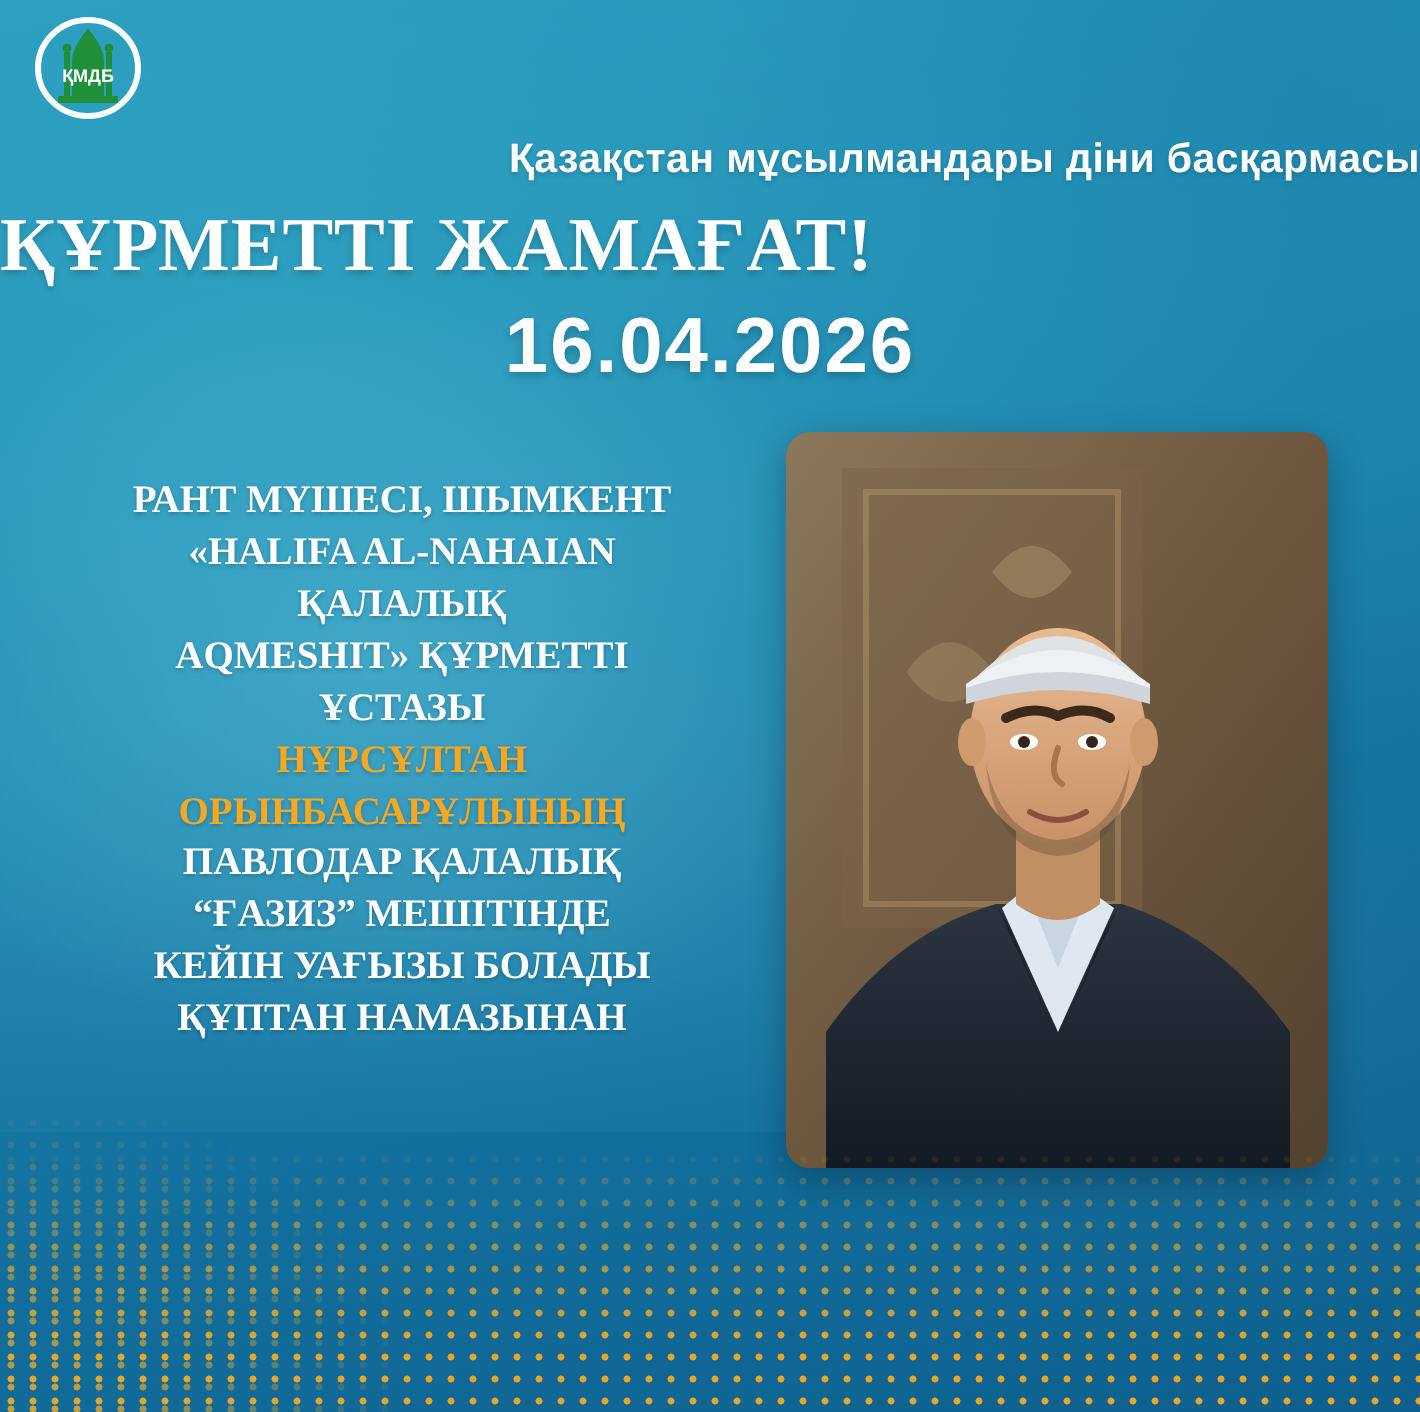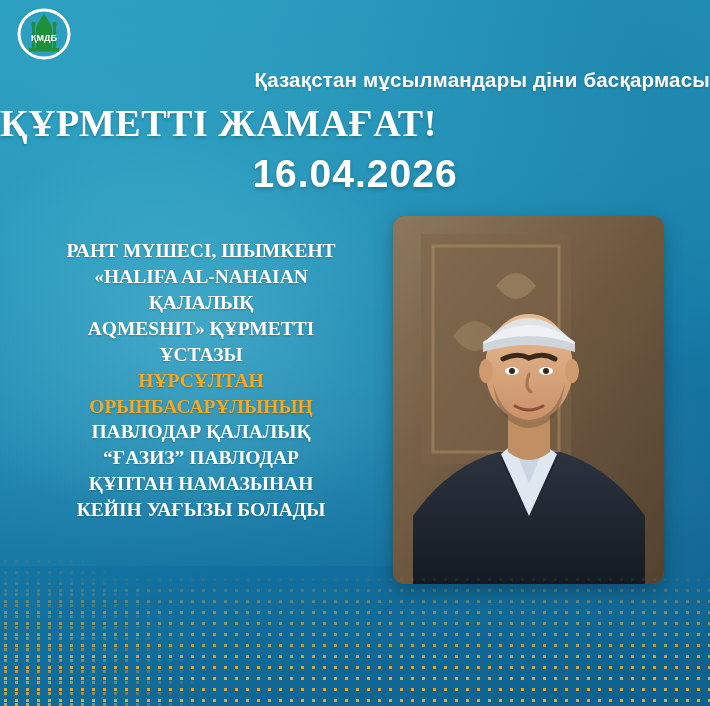--- a/index.html
+++ b/index.html
@@ -162,23 +162,23 @@
 
   <div class="announce">
     <span class="ln">РАНТ МҮШЕСІ, ШЫМКЕНТ</span>
     <span class="ln">«HALIFA AL-NAHAIAN</span>
     <span class="ln">ҚАЛАЛЫҚ</span>
     <span class="ln">AQMESHIT» ҚҰРМЕТТІ</span>
     <span class="ln">ҰСТАЗЫ</span>
     <span class="ln highlight">НҰРСҰЛТАН</span>
     <span class="ln highlight">ОРЫНБАСАРҰЛЫНЫҢ</span>
     <span class="ln">ПАВЛОДАР ҚАЛАЛЫҚ</span>
-    <span class="ln">“ҒАЗИЗ” ПАВЛОДАР</span>
+    <span class="ln">“ҒАЗИЗ” МЕШІТІНДЕ</span>
+    <span class="ln">КЕЙІН УАҒЫЗЫ БОЛАДЫ</span>
     <span class="ln">ҚҰПТАН НАМАЗЫНАН</span>
-    <span class="ln">КЕЙІН УАҒЫЗЫ БОЛАДЫ</span>
   </div>
 
   <div class="portrait">
     <svg viewBox="0 0 271 368" preserveAspectRatio="xMidYMid slice">
       <defs>
         <linearGradient id="bgwall" x1="0" y1="0" x2="1" y2="1">
           <stop offset="0%" stop-color="#9c8668"></stop>
           <stop offset="45%" stop-color="#7d6549"></stop>
           <stop offset="100%" stop-color="#5d4a35"></stop>
         </linearGradient>

